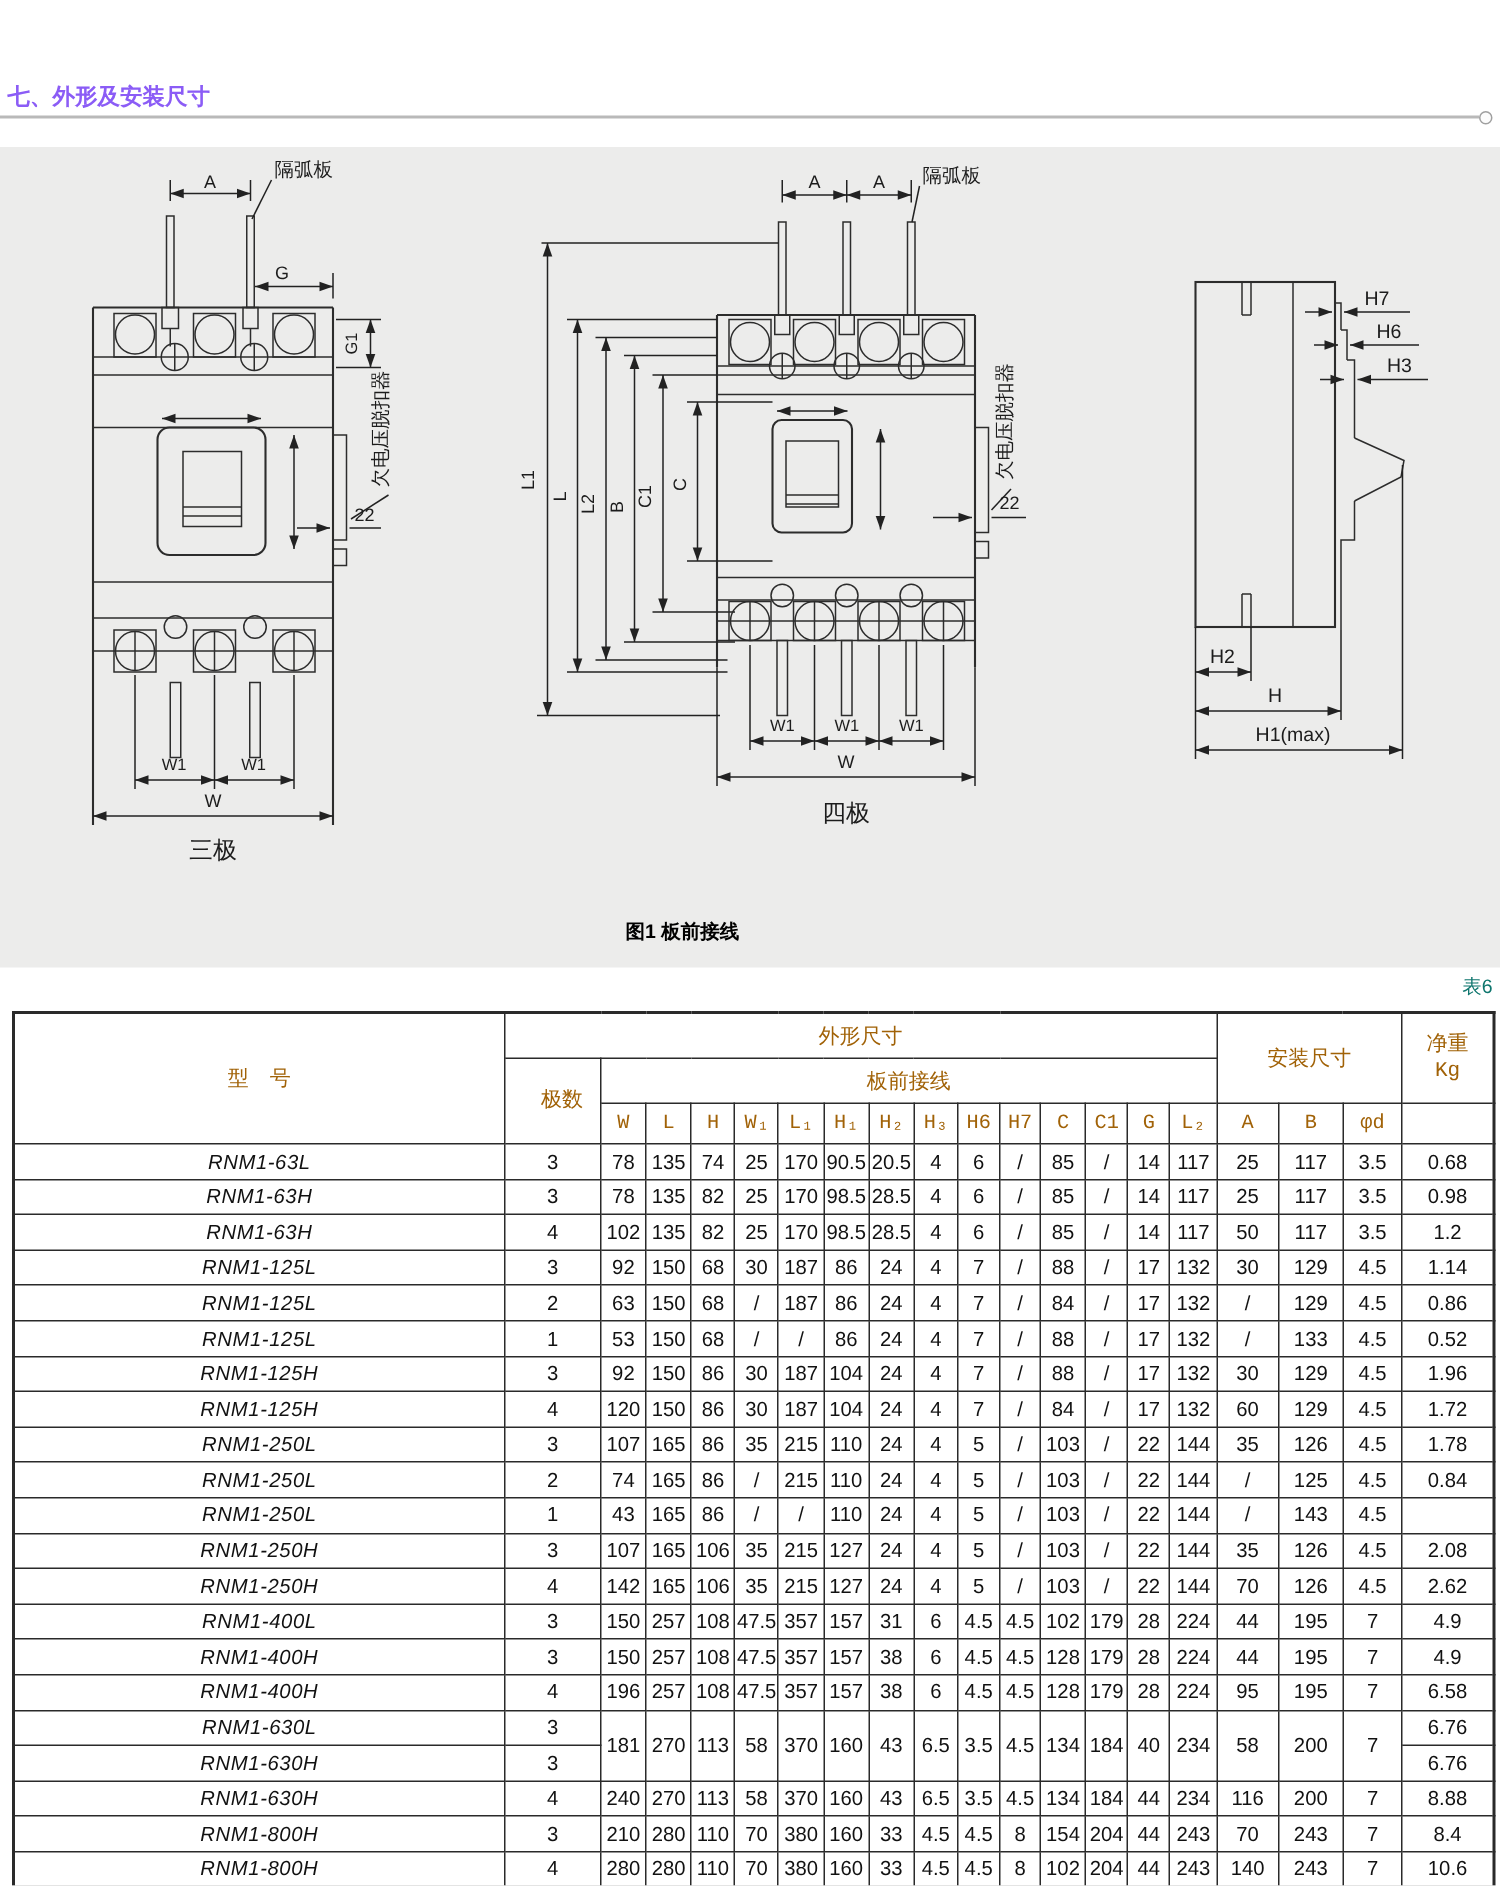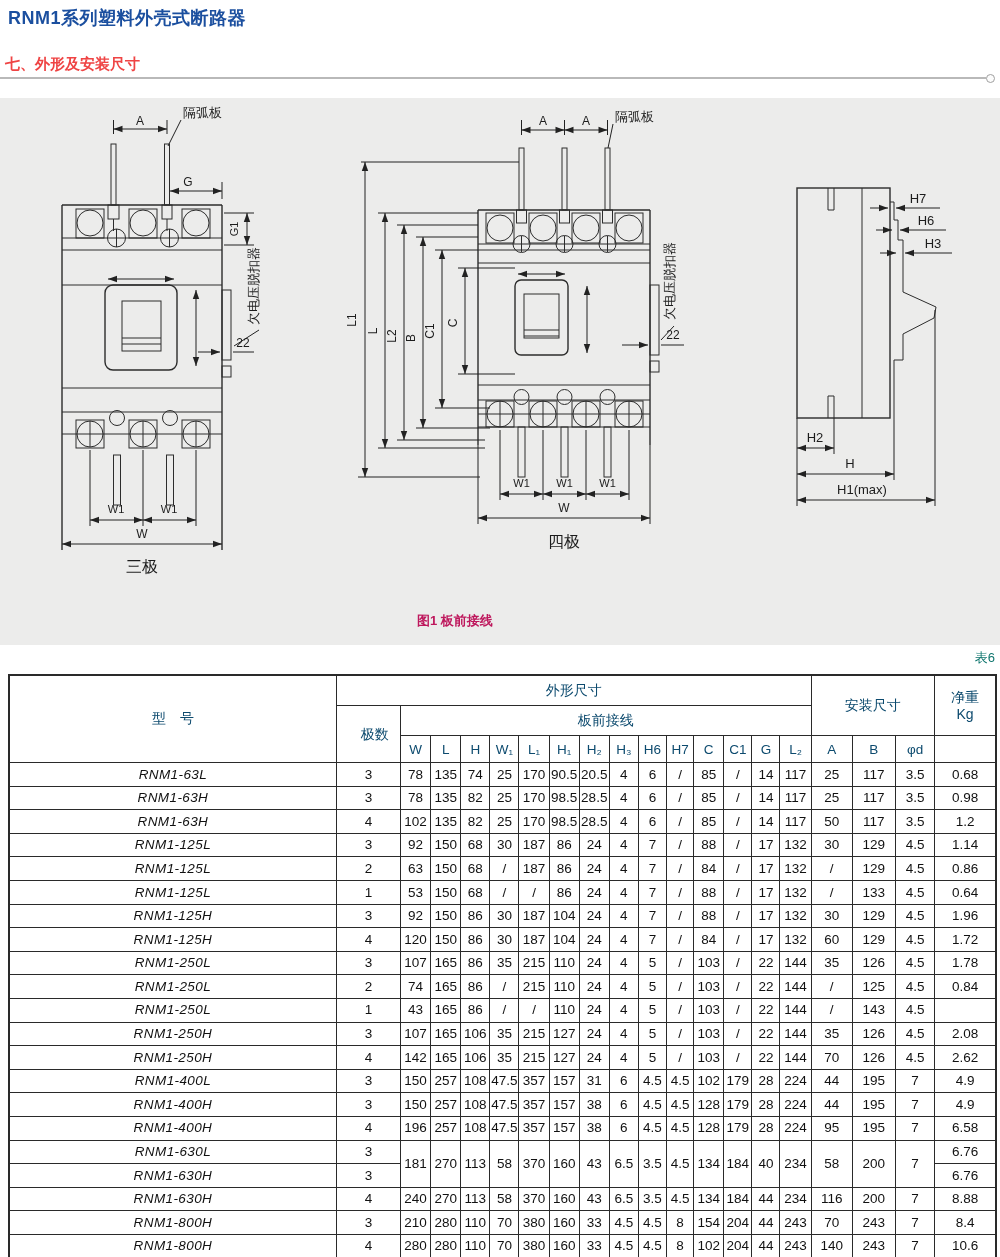--- a/index.html
+++ b/index.html
@@ -5,56 +5,55 @@
   html,body { margin:0; padding:0; background:#ffffff; }
   .page {
     position:relative; width:1000px; height:1257px; overflow:hidden;
     font-family:"Liberation Sans","DejaVu Sans",sans-serif; color:#111; background:#fff;
   }
   .title {
     position:absolute; left:8px; top:6px; font-size:18px; font-weight:bold;
     color:#1b4f9f; letter-spacing:0.5px;
   }
   .section-heading {
-    position:absolute; left:5px; top:55px; font-size:15px; font-weight:bold; color:#ef4444;
+    position:absolute; left:5px; top:55px; font-size:15px; font-weight:bold; color:#8b5cf6;
   }
   .divider { position:absolute; left:0; top:77px; width:986px; height:2px; background:#b9b9b9; }
   .divider .dot {
     position:absolute; right:-9px; top:-3px; width:7px; height:7px;
     border:1px solid #a0a0a0; border-radius:50%; background:#fcfcfc;
   }
   .drawing-panel { position:absolute; left:0; top:98px; width:1000px; height:547px; background:#ececeb; }
   .drawing-panel svg { display:block; }
   svg text { font-family:"Liberation Sans","DejaVu Sans",sans-serif; fill:#1c1c1c; }
   svg .out  { stroke:#2c2c2c; stroke-width:1.4; fill:none; }
   svg .thin { stroke:#2c2c2c; stroke-width:1;   fill:none; }
   svg .dim  { stroke:#222;    stroke-width:1;   fill:none; }
-  .figure-caption { position:absolute; left:417px; top:514px; font-size:13px; font-weight:bold; color:#be185d; }
+  .figure-caption { position:absolute; left:417px; top:514px; font-size:13px; font-weight:bold; color:#000000; }
   .table-tag { position:absolute; right:5px; top:649px; font-size:13px; color:#0f766e; }
   table.spec { position:absolute; left:8px; top:674px; width:989px; border-collapse:collapse; table-layout:fixed; }
   table.spec th, table.spec td {
     border:1px solid #2a2a2a; text-align:center; vertical-align:middle;
     padding:0; font-weight:normal; overflow:hidden; white-space:nowrap;
   }
   table.spec { border:2px solid #2a2a2a; }
-  table.spec thead th { font-size:14px; color:#0c4a6e; }
+  table.spec thead th { font-size:14px; color:#a16207;font-family:Liberation Mono, monospace; }
   table.spec thead tr.h1 th { height:29px; }
   table.spec thead tr.h2 th { height:29px;margin-left:24px; }
   table.spec thead tr.h3 th { height:26px; font-size:13.5px; }
   table.spec tbody td { height:22.6px; font-size:13.5px; line-height:1; }
   table.spec tbody td:first-child { letter-spacing:0.4px;font-style:italic; }
   .vchars { width:1.1em; margin:0 auto; word-break:break-all; line-height:1.6; font-size:14px; }
   .wlbl { line-height:1.15; }
 </style>
 </head>
 <body>
 
 <div class="page">
 
-  <div class="title">RNM1系列塑料外壳式断路器</div>
   <div class="section-heading">七、外形及安装尺寸</div>
   <div class="divider">
       <span class="dot"></span>
     </div>
 
   <div class="drawing-panel">
     <svg width="1000" height="547" viewBox="0 0 1000 547">
       <defs>
         <marker id="ar" viewBox="0 0 10 8" markerWidth="10" markerHeight="8" refX="9.5" refY="4" orient="auto-start-reverse" markerUnits="userSpaceOnUse">
           <path d="M0.5,0.8 L9.5,4 L0.5,7.2 Z" fill="#222"></path>
@@ -453,21 +452,21 @@
           <td>4</td>
           <td>7</td>
           <td>/</td>
           <td>88</td>
           <td>/</td>
           <td>17</td>
           <td>132</td>
           <td>/</td>
           <td>133</td>
           <td>4.5</td>
-          <td>0.64</td>
+          <td>0.52</td>
         </tr>
         <tr>
           <td>RNM1-125H</td>
           <td>3</td>
           <td>92</td>
           <td>150</td>
           <td>86</td>
           <td>30</td>
           <td>187</td>
           <td>104</td>

